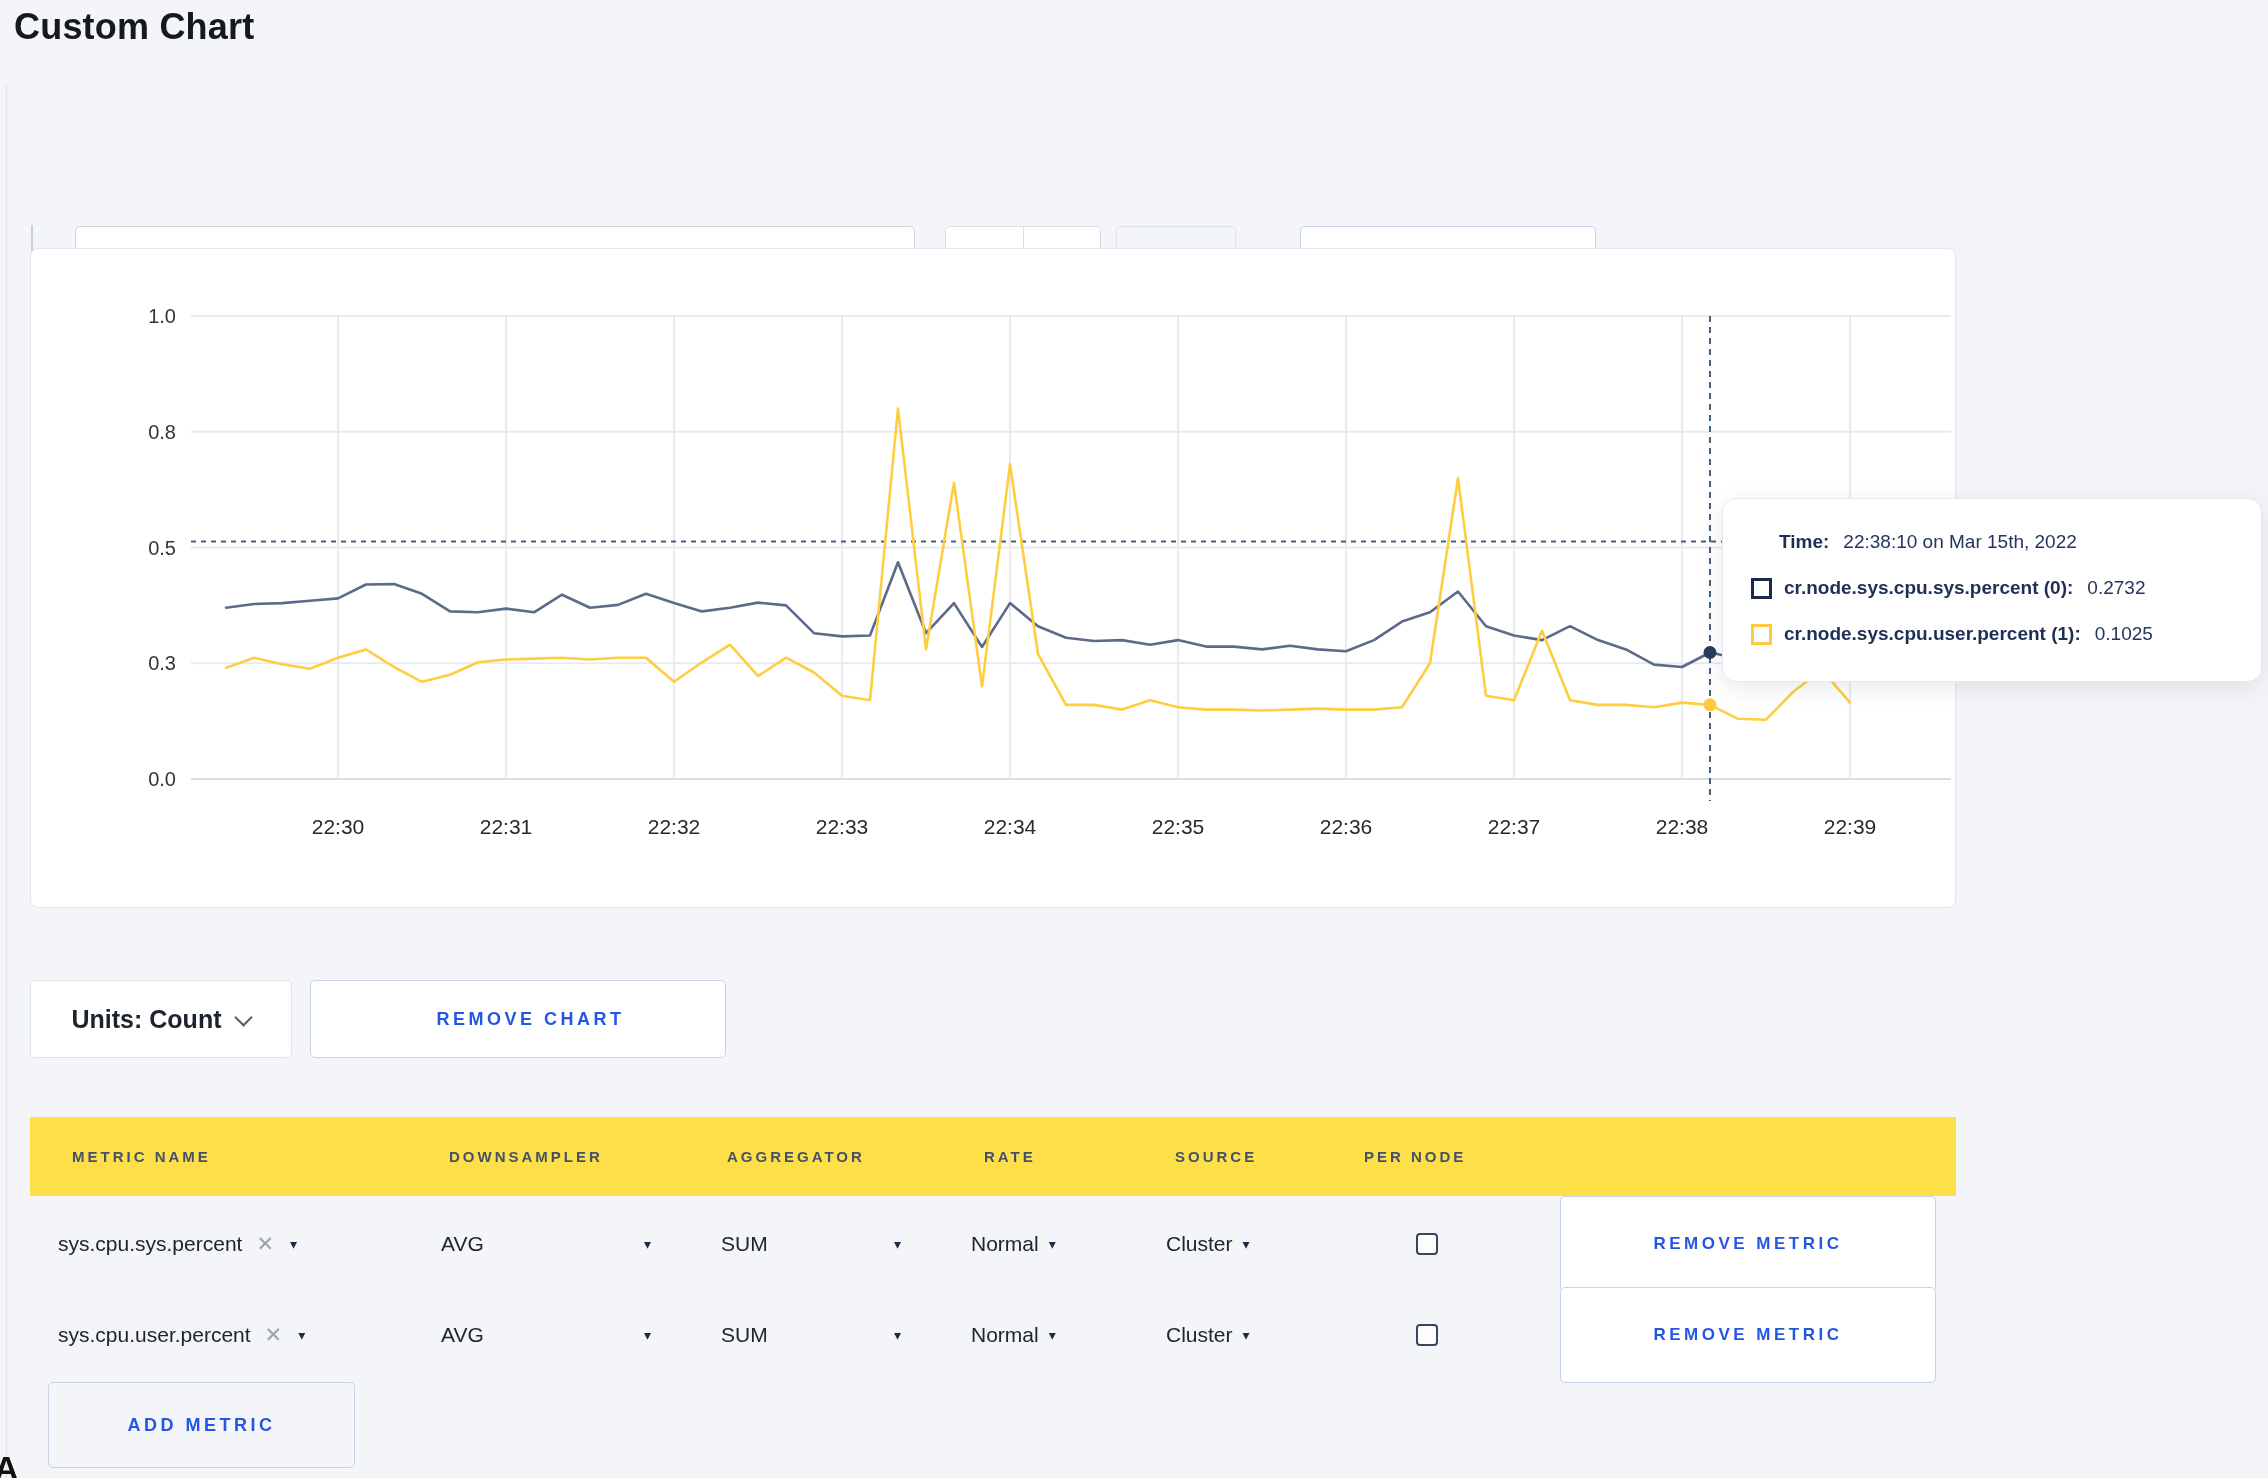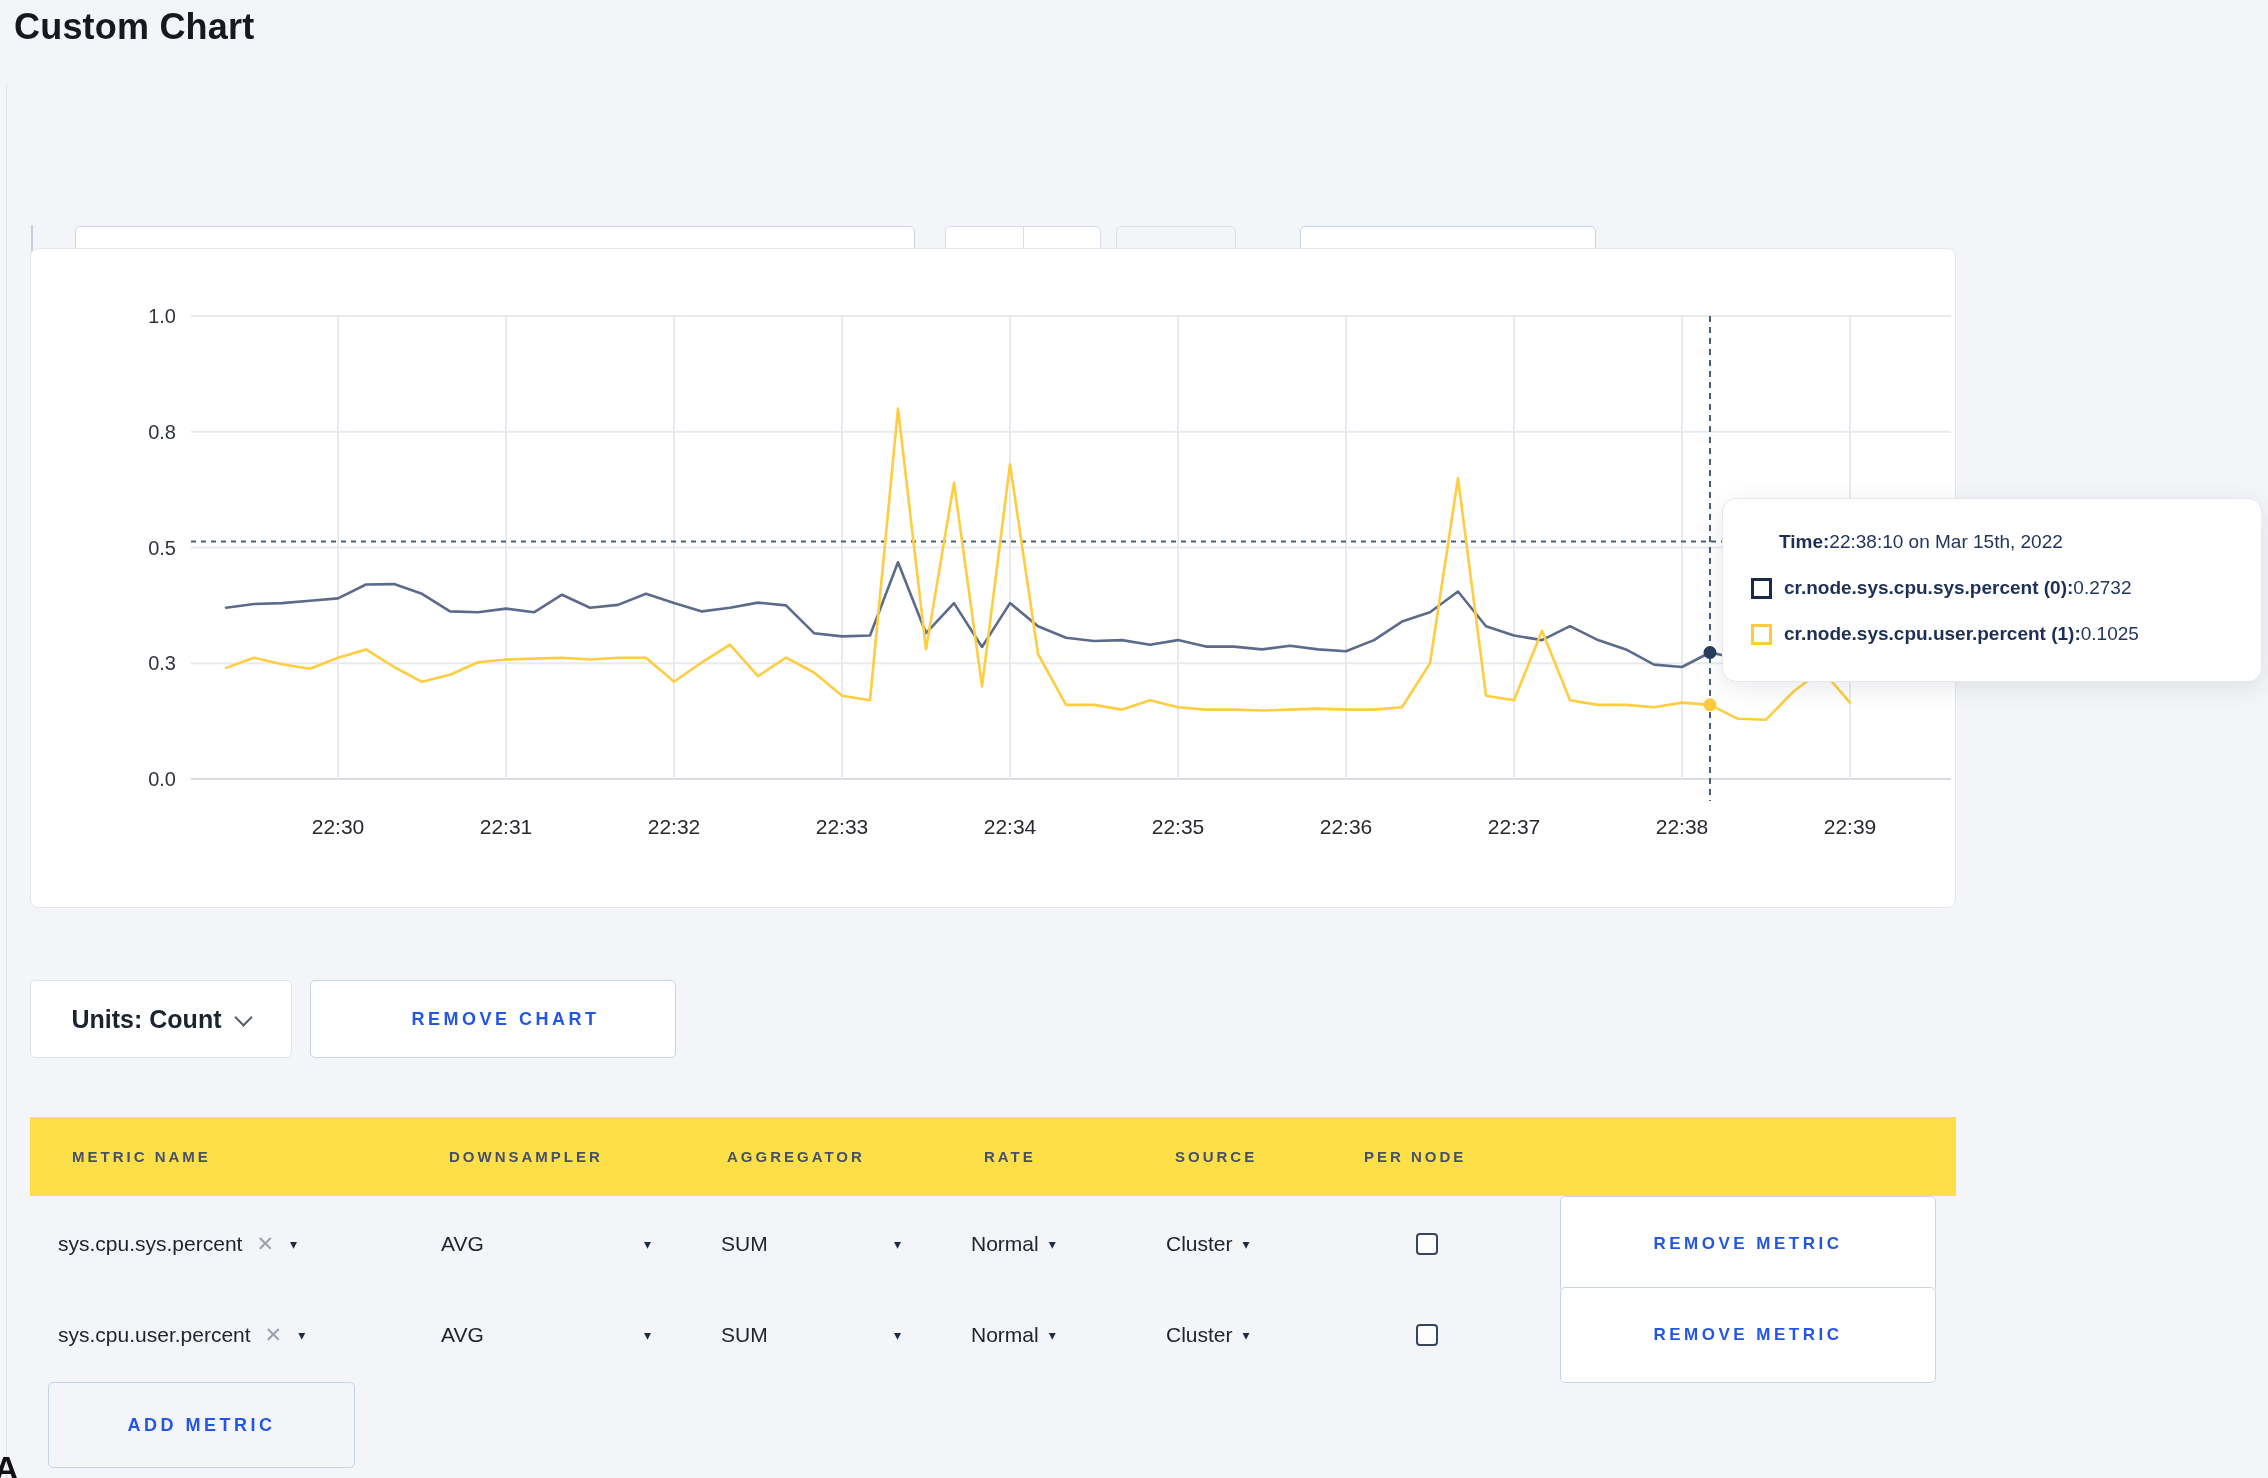--- a/index.html
+++ b/index.html
@@ -42,29 +42,29 @@
   }
   .chart-svg{position:absolute;left:0;top:0;width:1924px;height:658px;}
   .tooltip{
     position:absolute;left:1722px;top:498px;width:540px;height:184px;background:#fff;
     border:1px solid #e6e8ee;border-radius:14px;box-shadow:0 6px 24px rgba(40,50,70,.10);
     box-sizing:border-box;padding:20px 0 0 28px;z-index:5;
   }
   .tt-row{display:flex;align-items:center;height:46px;font-size:19px;color:#1d2f55;}
   .tt-sq{width:15px;height:15px;border:3px solid #1b2a4a;background:#fff;margin-right:12px;flex:none;}
   .tt-label{font-weight:700;color:#1d2f55;}
-  .tt-val{color:#23355c;}
+  .tt-val{margin-left:14px;color:#23355c;}
   .tt-time-row{margin-left:28px;}
   
   .units-box{
     position:absolute;left:30px;top:980px;width:262px;height:78px;background:#fff;border:1px solid #dfe3eb;border-radius:5px;
     display:flex;align-items:center;justify-content:center;gap:16px;font-size:25px;font-weight:700;color:#1c232e;box-sizing:border-box;cursor:pointer;
   }
   .units-chev{width:11px;height:11px;border-right:2px solid #545d6c;border-bottom:2px solid #545d6c;transform:rotate(45deg);margin-top:-4px;}
-  .remove-chart{position:absolute;left:310px;top:980px;width:366px;height:78px;padding-left:25px;}
+  .remove-chart{position:absolute;left:310px;top:980px;width:416px;height:78px;padding-left:25px;}
   
   .theader{
     position:absolute;left:30px;top:1117px;width:1926px;height:79px;background:#fde047;
     display:grid;grid-template-columns:377px 278px 257px 191px 189px 300px 1fr;align-items:center;
     padding-left:42px;box-sizing:border-box;
   }
   .th{font-size:15px;font-weight:700;letter-spacing:3px;color:#47506a;}
   .mrow{
     position:absolute;left:30px;width:1926px;height:91px;
     display:grid;grid-template-columns:383px 280px 250px 195px 190px 200px 1fr;align-items:center;

